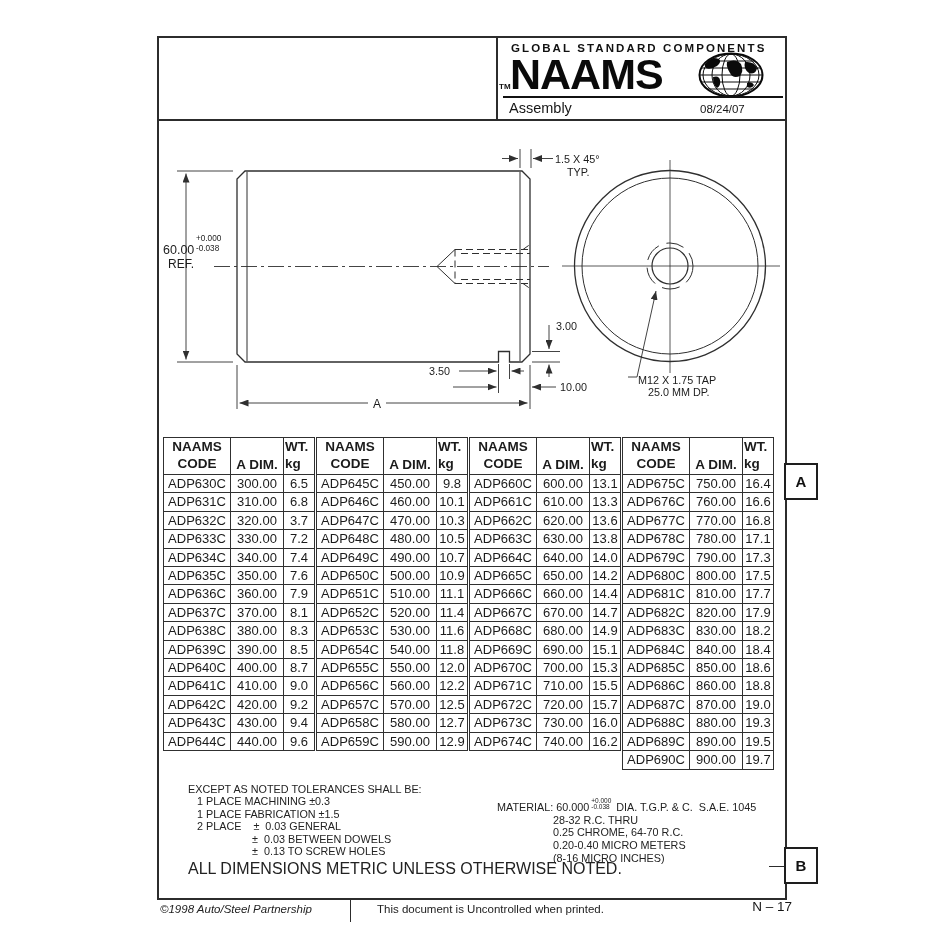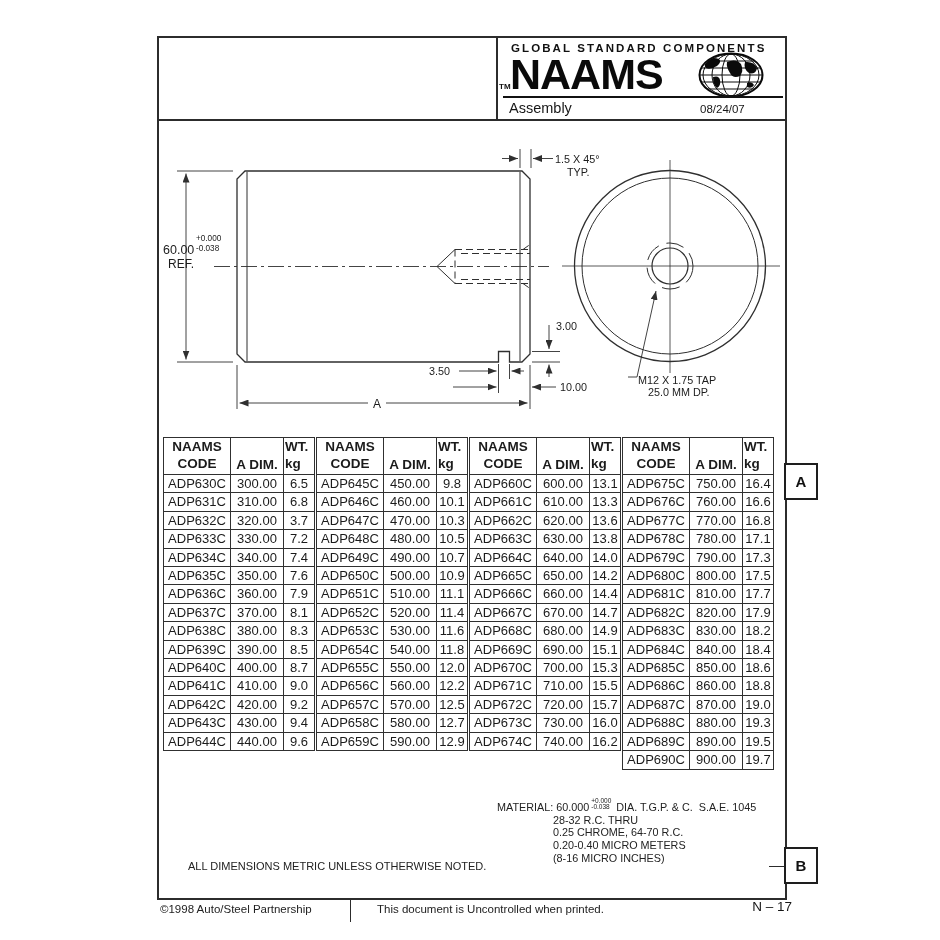--- a/index.html
+++ b/index.html
@@ -45,32 +45,32 @@
         line-height:33px;font-size:15px;font-weight:bold;color:#111;}
   .zone-a{left:784px;top:463px;}
   .zone-b{left:784px;top:847px;}
   .zone-b-tick{left:769px;top:866px;width:15px;border-top:1.5px solid #2c2c2c;}
 
   
   .tol-notes{left:188px;top:783px;font-size:10.8px;line-height:12.4px;color:#222;}
   .tol-notes div{white-space:pre;}
   .tol-notes .ind1{padding-left:9px;}
   .tol-notes .ind2{padding-left:64px;}
-  .tol-all{left:188px;top:860px;font-size:11px;color:#222;white-space:pre;}
+  .tol-all{left:188px;top:860px;font-size:16px;color:#222;white-space:pre;}
 
   .mat-notes{left:497px;top:798px;font-size:10.8px;line-height:12.7px;color:#222;}
   .mat-notes div{white-space:pre;}
   .mat-sub{padding-left:56px;}
   .tolstack{display:inline-block;vertical-align:2px;font-size:6.5px;line-height:6px;
             white-space:pre;margin:0 2px;}
   .see-page{left:497px;top:866px;font-size:13px;letter-spacing:.2px;color:#161616;white-space:nowrap;}
 
   
   .footer-div1{left:350px;top:898px;height:24px;border-left:1.5px solid #2c2c2c;}
-  .f-copy{left:160px;top:903px;font-size:11.5px;color:#222;}
+  .f-copy{left:160px;top:903px;font-size:11.5px;color:#222;font-style:italic;}
   .f-uncontrolled{left:364px;top:903px;font-size:11.5px;color:#222;margin-left:13px;}
   .f-page{left:730px;top:899px;width:62px;text-align:right;font-size:13.5px;color:#161616;}
 </style>
 </head>
 <body>
 
 <div class="page">
 
   <div class="abs main-border"></div>
   <div class="abs header-divider"></div>
@@ -602,20 +602,28 @@
           <td>900.00</td>
           <td>19.7</td>
         </tr>
       </tbody>
   </table>
 
   <div class="abs zone zone-a">A</div>
   <div class="abs zone zone-b">B</div>
   <div class="abs zone-b-tick"></div>
 
+  <div class="abs tol-notes">
+    <div>EXCEPT AS NOTED TOLERANCES SHALL BE:</div>
+    <div class="ind1">1 PLACE MACHINING ±0.3</div>
+    <div class="ind1">1 PLACE FABRICATION ±1.5</div>
+    <div class="ind1">2 PLACE    ±  0.03 GENERAL</div>
+    <div class="ind2">±  0.03 BETWEEN DOWELS</div>
+    <div class="ind2">±  0.13 TO SCREW HOLES</div>
+  </div>
   <div class="abs tol-all">ALL DIMENSIONS METRIC UNLESS OTHERWISE NOTED.</div>
 
   <div class="abs mat-notes">
     <div><span>MATERIAL: </span><span>60.000</span><span class="tolstack"><span>+0.000</span><br><span>-0.038</span></span><span> DIA. T.G.P. &amp; C.  S.A.E. 1045</span></div>
     <div class="mat-sub">28-32 R.C. THRU</div>
     <div class="mat-sub">0.25 CHROME, 64-70 R.C.</div>
     <div class="mat-sub">0.20-0.40 MICRO METERS</div>
     <div class="mat-sub">(8-16 MICRO INCHES)</div>
   </div>
 

